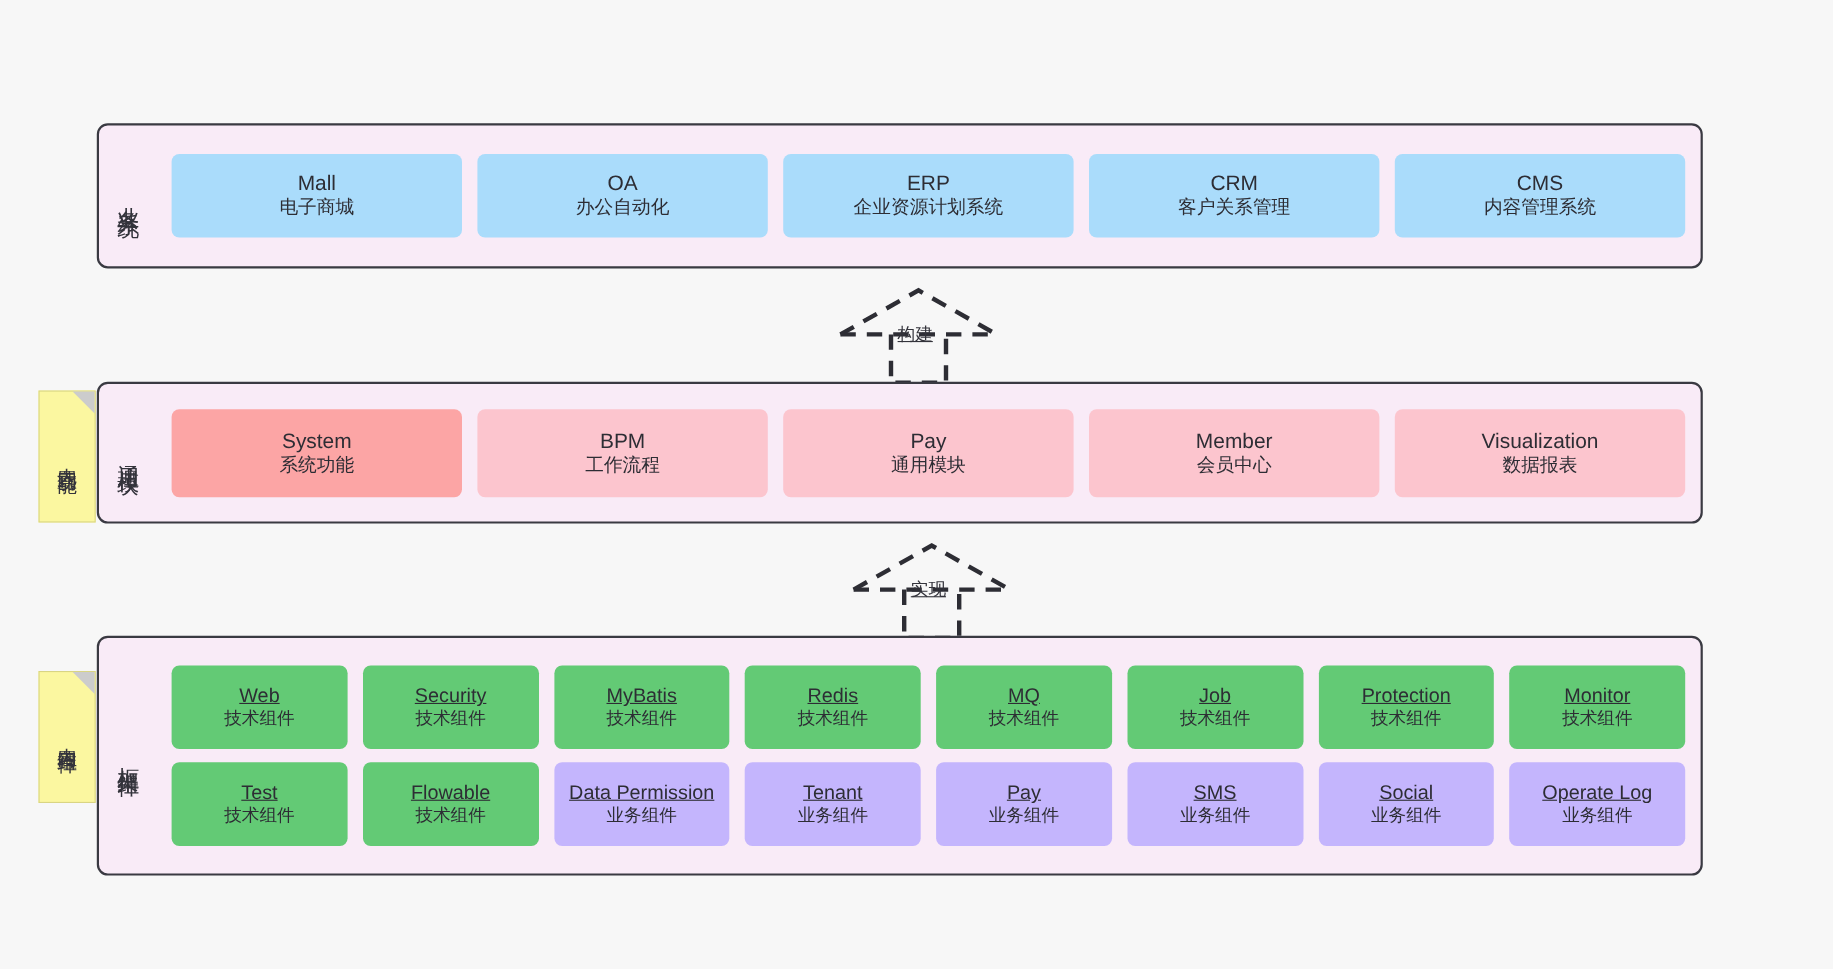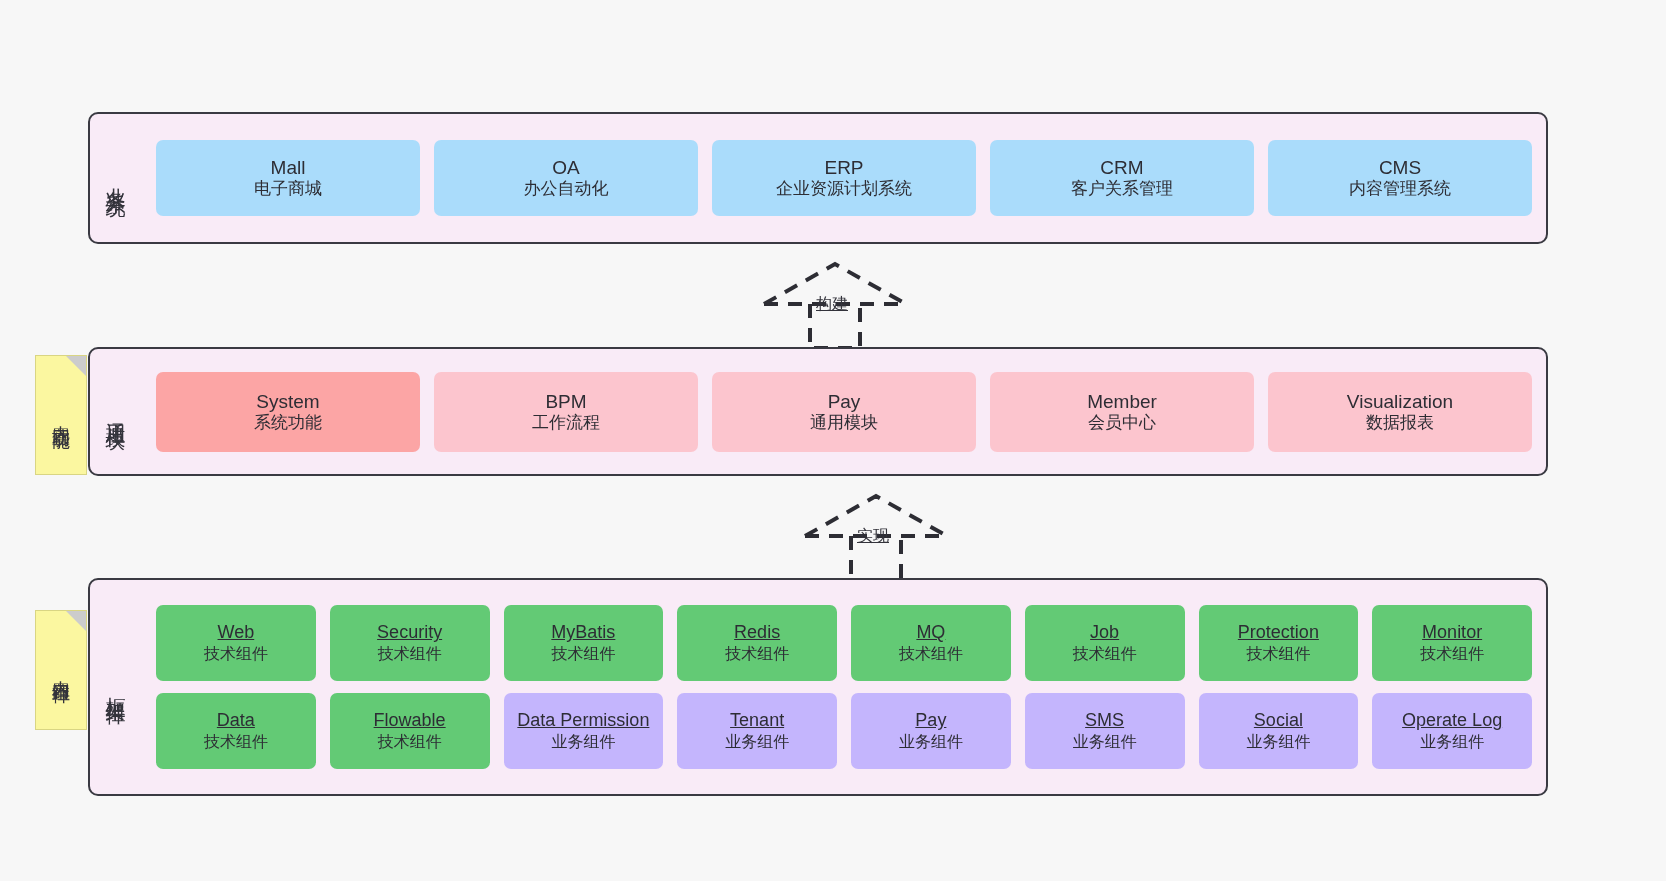--- a/index.html
+++ b/index.html
@@ -183,21 +183,21 @@
         <span class="t1">Member</span>
         <span class="t2">会员中心</span>
       </div>
       <div class="box c-pink">
         <span class="t1">Visualization</span>
         <span class="t2">数据报表</span>
       </div>
     </div>
   </div>
 
-  <div class="connector" id="conn-implement" style="left:801px; top:490px; width:150px; height:92px;">
+  <div class="connector" id="conn-implement" style="left:772px; top:490px; width:150px; height:92px;">
     <svg width="150" height="92" viewBox="0 0 150 92">
       <path d="M 4 46 L 75 6 L 146 46" fill="none" stroke="#2d2d34" stroke-width="4" stroke-dasharray="14,10" stroke-linecap="butt"></path>
       <path d="M 4 46 L 146 46" fill="none" stroke="#2d2d34" stroke-width="4" stroke-dasharray="14,10"></path>
       <path d="M 50 46 L 50 90 L 100 90 L 100 46" fill="none" stroke="#2d2d34" stroke-width="4" stroke-dasharray="14,10"></path>
     </svg>
     <span class="conn-label" style="left:56px; top:36px;">实现</span>
   </div>
 
   <div class="note" id="note-builtin-component" style="left:35px; top:610px; width:52px; height:120px;">
     <span class="fold"></span>
@@ -238,21 +238,21 @@
           <span class="t2">技术组件</span>
         </div>
         <div class="box c-green">
           <span class="t1">Monitor</span>
           <span class="t2">技术组件</span>
         </div>
       </div>
 
       <div class="grid-row">
         <div class="box c-green">
-          <span class="t1">Data</span>
+          <span class="t1">Test</span>
           <span class="t2">技术组件</span>
         </div>
         <div class="box c-green">
           <span class="t1">Flowable</span>
           <span class="t2">技术组件</span>
         </div>
         <div class="box c-lgreen">
           <span class="t1">Data Permission</span>
           <span class="t2">业务组件</span>
         </div>

